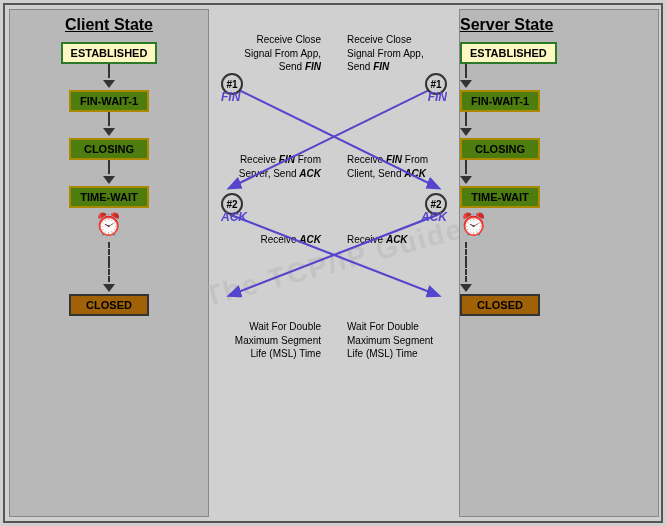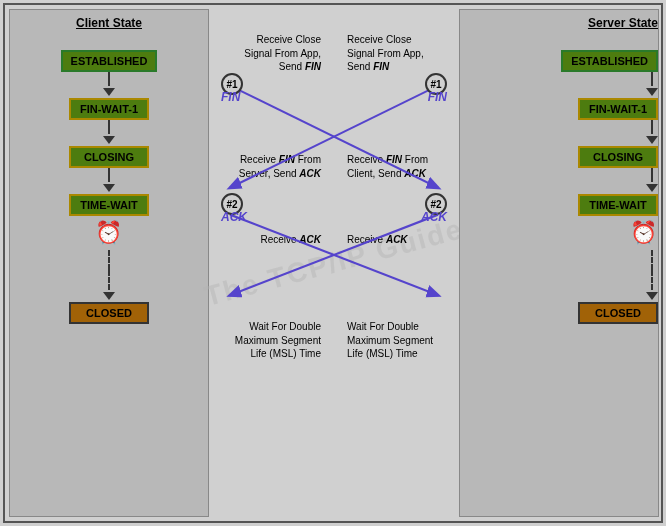--- a/index.html
+++ b/index.html
@@ -68,43 +68,43 @@
 
     
     .right-panel {
       width: 200px;
       background: #b8b8b8;
       border: 1px solid #888;
       margin: 4px 2px 4px 2px;
       position: relative;
       display: flex;
       flex-direction: column;
-      align-items: flex-end;
+      align-items: flex-start;
       padding-top: 6px;
     }
 
     .state-label {
-      font-size: 12px;
+      font-size: 16px;
       font-weight: bold;
       text-decoration: underline;
-      margin-bottom: 20px;
+      margin-bottom: 8px;
     }
 
     .state-box {
       border: 2px solid #333;
       padding: 3px 8px;
       font-size: 11px;
       font-weight: bold;
       text-align: center;
       background: #a16207;
       min-width: 80px;
     }
 
     .state-box.green {
-      background: #4d7c0f;
+      background: #fef9c3;
       border-color: #2a7a2a;
     }
 
     .state-box.yellow {
       background: #4d7c0f;
       border-color: #aa8800;
     }
 
     .arrow-down {
       width: 0;

